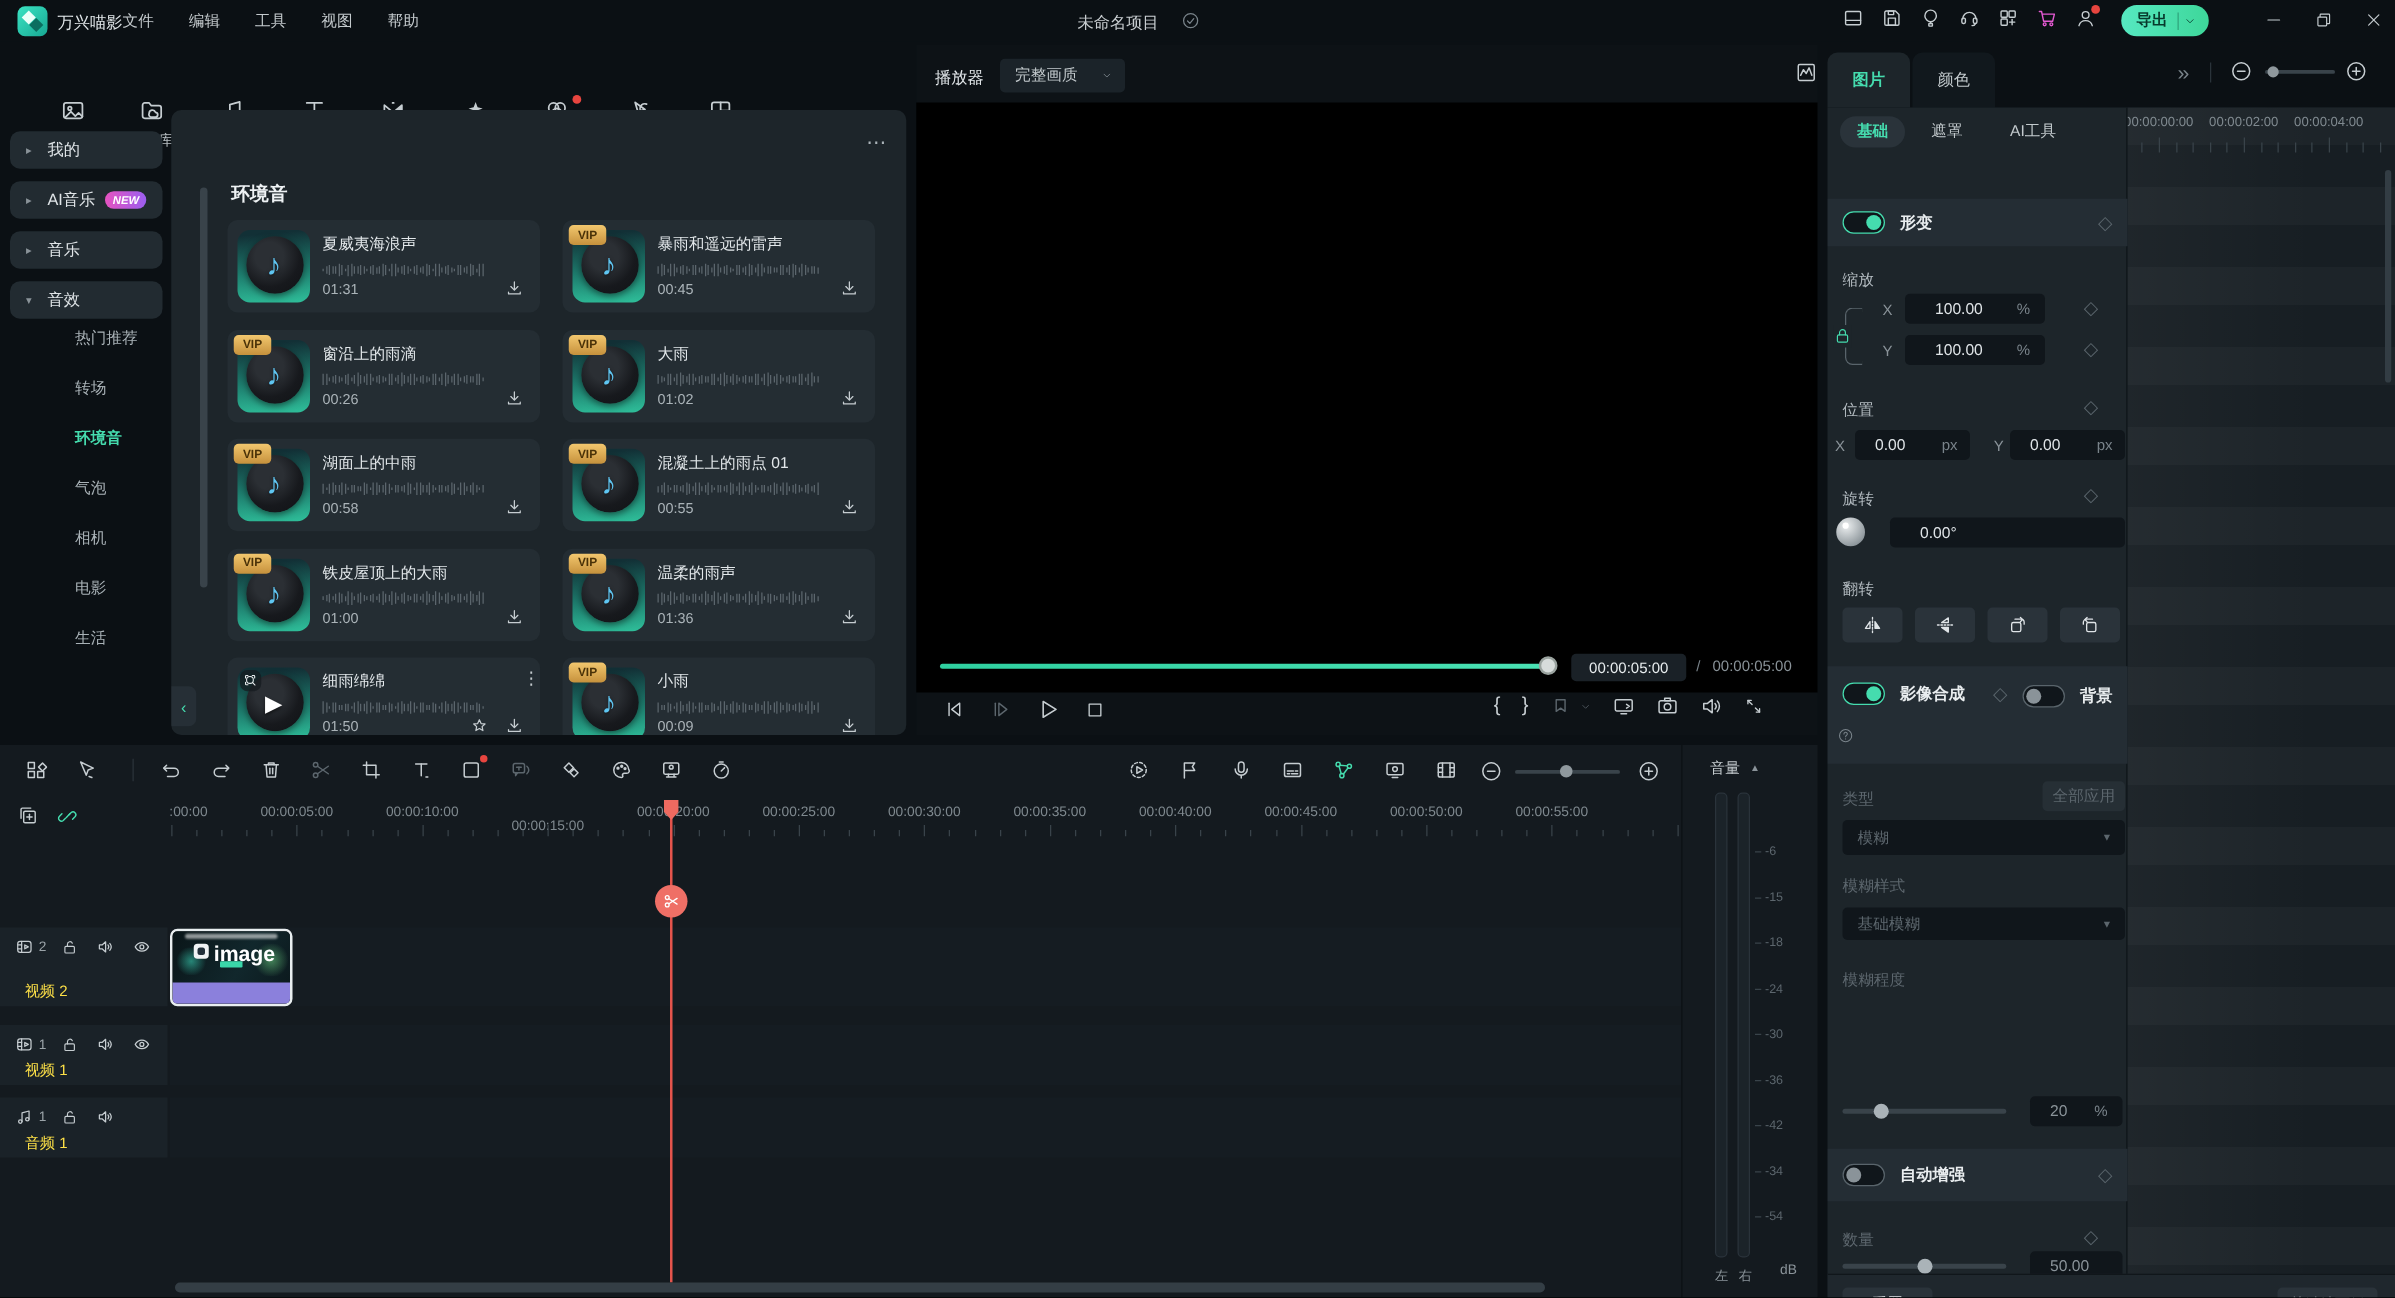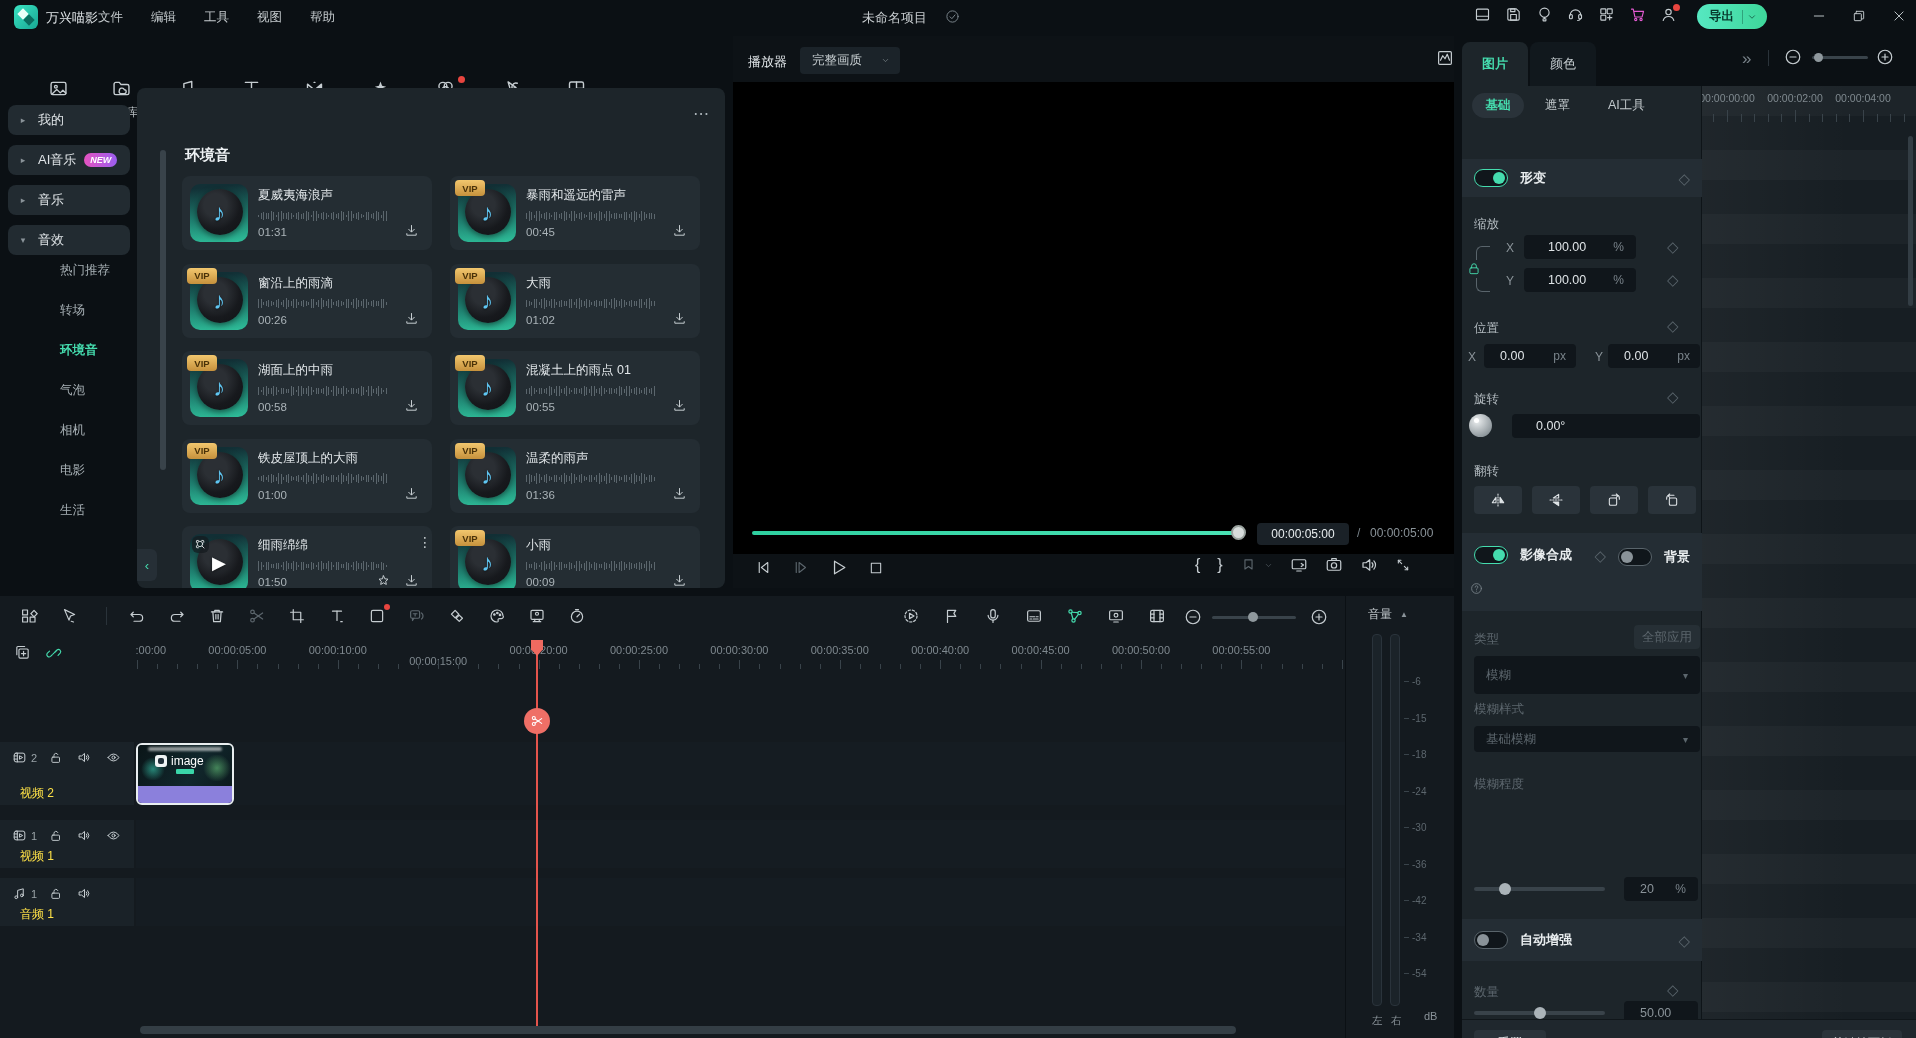--- a/index.html
+++ b/index.html
@@ -1270,21 +1270,21 @@
               <path d="M9.5 9.5a2.5 2.5 0 1 1 3.5 2.3c-.8.35-1 .9-1 1.7"></path>
               <line x1="12" y1="16.8" x2="12" y2="17"></line>
             </svg>
           </span>
       </div>
 
       <div class="ab dim" style="left:12px;top:545px;font-size:12.5px">类型</div>
       <div class="ab btn dim" style="left:172px;top:539px;width:66px;height:24px;background:#262f35">
           <span>全部应用</span>
         </div>
-      <div class="ab select" style="left:12px;top:570px;width:226px;height:38px">
+      <div class="ab select" style="left:12px;top:570px;width:226px;height:28px">
           <span>模糊</span>
           <span class="chev">▾</span>
         </div>
       <div class="ab dim" style="left:12px;top:615px;font-size:12.5px">模糊样式</div>
       <div class="ab select" style="left:12px;top:640px;width:226px;height:26px">
           <span>基础模糊</span>
           <span class="chev">▾</span>
         </div>
       <div class="ab dim" style="left:12px;top:690px;font-size:12.5px">模糊程度</div>
       <div class="ab" style="left:12px;top:801px;width:131px;height:4px;border-radius:2px;background:#39434a"></div>
@@ -1690,21 +1690,21 @@
       </div>
 
     <div class="ab" style="left:136px;top:147px;width:98px;height:62px;border-radius:6px;border:2px solid #e9eef0;overflow:hidden;background:#0c1518">
       <div class="ab" style="left:0;top:0;width:94px;height:41px;background:linear-gradient(120deg,#0a1518,#11272c 60%,#0c1a1e);overflow:hidden">
         <div class="ab" style="left:2px;top:13px;width:26px;height:22px;background:radial-gradient(circle,rgba(60,220,190,.55),rgba(0,0,0,0) 70%)"></div>
         <div class="ab" style="left:64px;top:10px;width:30px;height:26px;background:radial-gradient(circle,rgba(120,230,140,.5),rgba(0,0,0,0) 70%)"></div>
         <div class="ab" style="left:10px;top:2px;width:74px;height:4px;background:rgba(255,255,255,.55);border-radius:2px;filter:blur(1px)"></div>
         <div class="ab" style="left:17px;top:10px;width:12px;height:12px;border-radius:3px;background:#f0f3f4">
             <div class="ab" style="left:3px;top:3px;width:6px;height:6px;border-radius:2px;background:#22303a"></div>
           </div>
-        <div class="ab" style="left:33px;top:9px;font-size:12px;font-weight:normal;color:#fff">image</div>
+        <div class="ab" style="left:33px;top:9px;font-size:17px;font-weight:bold;color:#fff">image</div>
         <div class="ab" style="left:38px;top:24px;width:18px;height:5px;background:#3ad6a9;border-radius:1px"></div>
       </div>
       <div class="ab" style="left:0;top:41px;width:94px;height:17px;background:#8b80dc"></div>
     </div>
 
     <div class="ab" style="left:536px;top:44px;width:2px;height:386px;background:#e4544c"></div>
     <div class="ab" style="left:531px;top:44px;width:12px;height:16px;background:#ef6a60;clip-path:polygon(0 0,100% 0,100% 58%,50% 100%,0 58%)"></div>
     <div class="ab" style="left:524px;top:112px;width:26px;height:26px;border-radius:50%;background:#ef6f66;display:flex;align-items:center;justify-content:center">
       <span class="ic" style="color:#fff">
           <svg width="14" height="14" viewBox="0 0 24 24" style="stroke-width:1.8">

